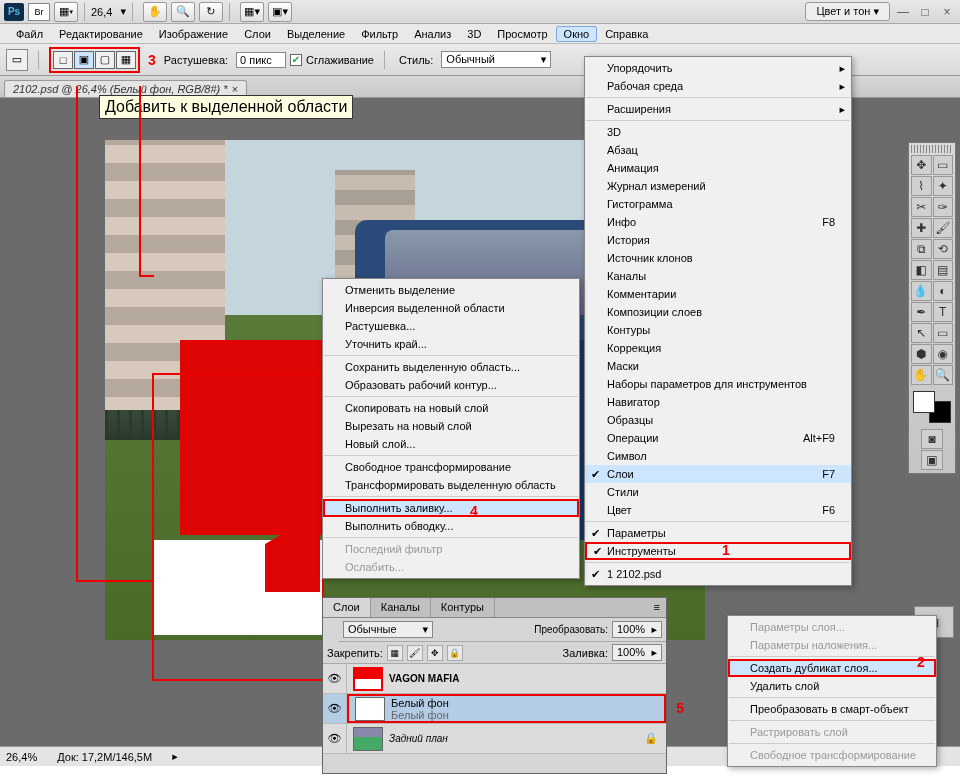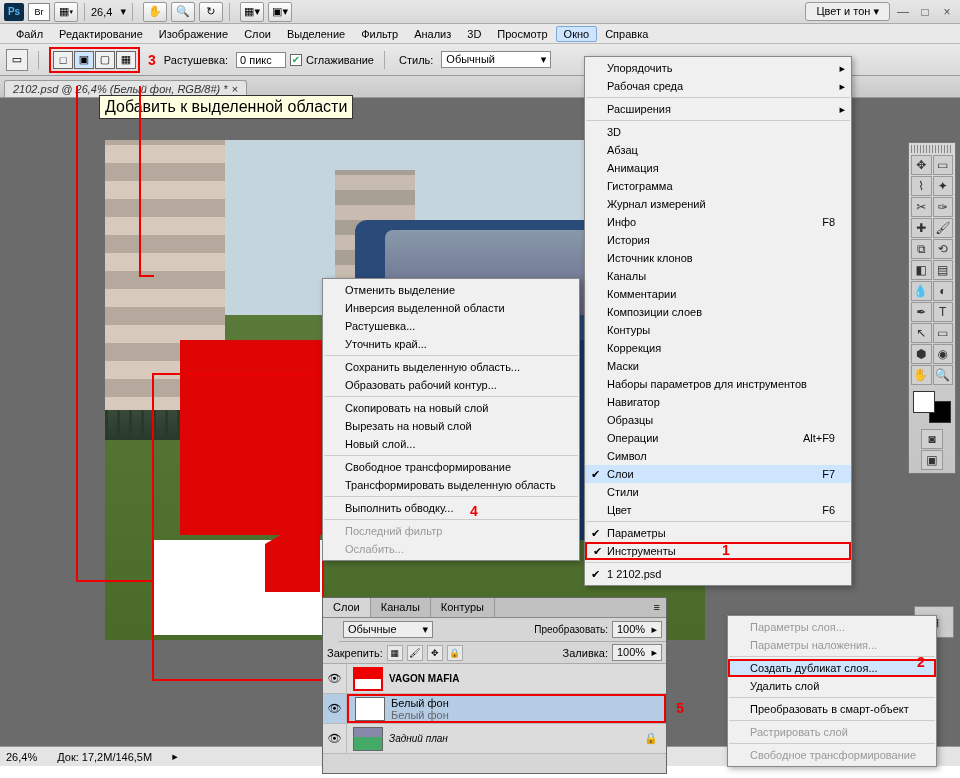--- a/index.html
+++ b/index.html
@@ -183,22 +183,22 @@
 
 <div class="context-menu window-menu" id="window-menu">
     <div class="cm-item"><span>Упорядочить</span><span class="arrow">▸</span></div>
     <div class="cm-item"><span>Рабочая среда</span><span class="arrow">▸</span></div>
     <div class="cm-sep"></div>
     <div class="cm-item"><span>Расширения</span><span class="arrow">▸</span></div>
     <div class="cm-sep"></div>
     <div class="cm-item"><span>3D</span></div>
     <div class="cm-item"><span>Абзац</span></div>
     <div class="cm-item"><span>Анимация</span></div>
+    <div class="cm-item"><span>Журнал измерений</span></div>
     <div class="cm-item"><span>Гистограмма</span></div>
-    <div class="cm-item"><span>Журнал измерений</span></div>
     <div class="cm-item"><span>Инфо</span><span class="shortcut">F8</span></div>
     <div class="cm-item"><span>История</span></div>
     <div class="cm-item"><span>Источник клонов</span></div>
     <div class="cm-item"><span>Каналы</span></div>
     <div class="cm-item"><span>Комментарии</span></div>
     <div class="cm-item"><span>Композиции слоев</span></div>
     <div class="cm-item"><span>Контуры</span></div>
     <div class="cm-item"><span>Коррекция</span></div>
     <div class="cm-item"><span>Маски</span></div>
     <div class="cm-item"><span>Наборы параметров для инструментов</span></div>
@@ -225,20 +225,21 @@
     <div class="cm-item"><span>Сохранить выделенную область...</span></div>
     <div class="cm-item"><span>Образовать рабочий контур...</span></div>
     <div class="cm-sep"></div>
     <div class="cm-item"><span>Скопировать на новый слой</span></div>
     <div class="cm-item"><span>Вырезать на новый слой</span></div>
     <div class="cm-item"><span>Новый слой...</span></div>
     <div class="cm-sep"></div>
     <div class="cm-item"><span>Свободное трансформирование</span></div>
     <div class="cm-item"><span>Трансформировать выделенную область</span></div>
     <div class="cm-sep"></div>
+    <div class="cm-item highlighted red-box-highlight" style="border: 2px solid rgb(238, 0, 0);"><span>Выполнить заливку...</span></div>
     <div class="cm-item"><span>Выполнить обводку...</span></div>
     <div class="cm-sep"></div>
     <div class="cm-item disabled"><span>Последний фильтр</span></div>
     <div class="cm-item disabled"><span>Ослабить...</span></div>
   </div>
 
 <div class="context-menu layer-ctx" id="layer-ctx">
     <div class="cm-item disabled"><span>Параметры слоя...</span></div>
     <div class="cm-item disabled"><span>Параметры наложения...</span></div>
     <div class="cm-sep"></div>

